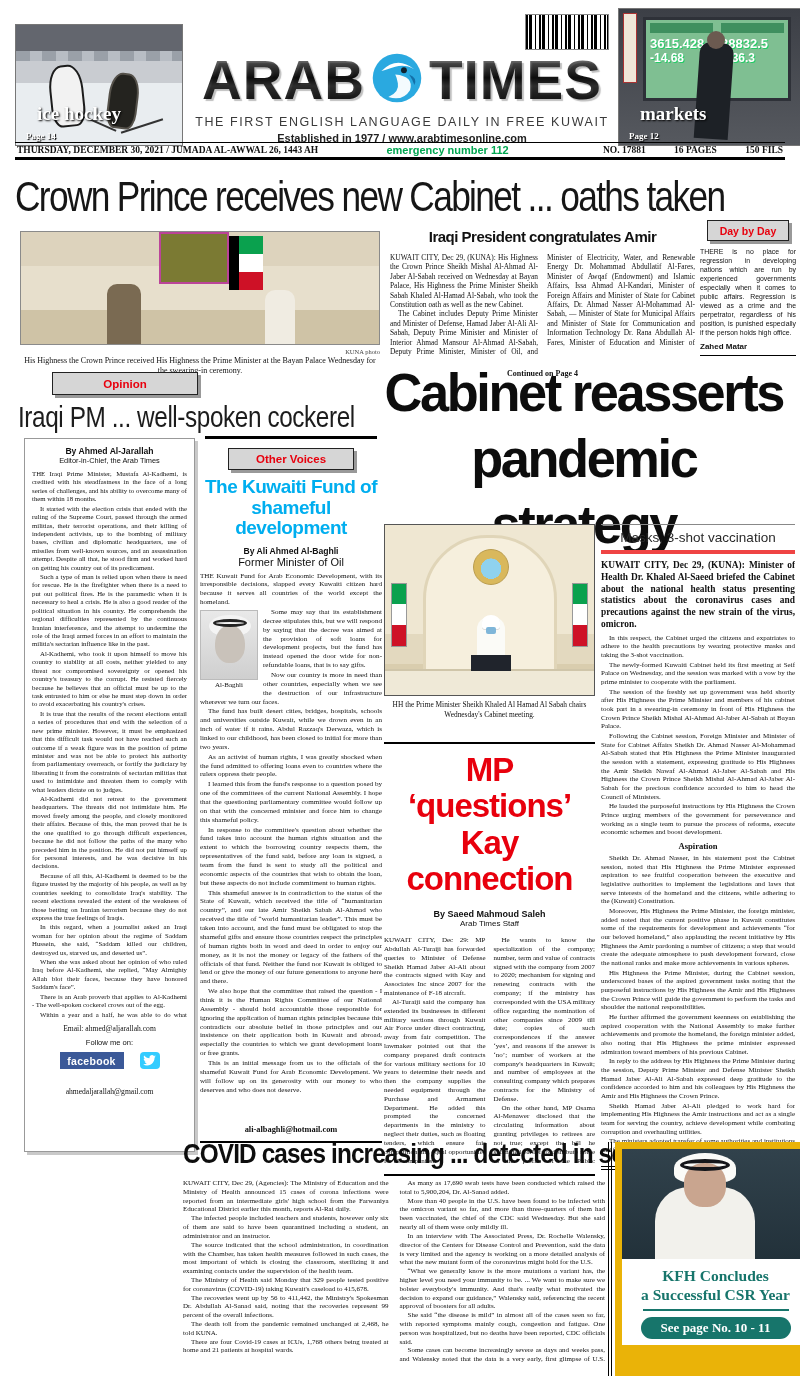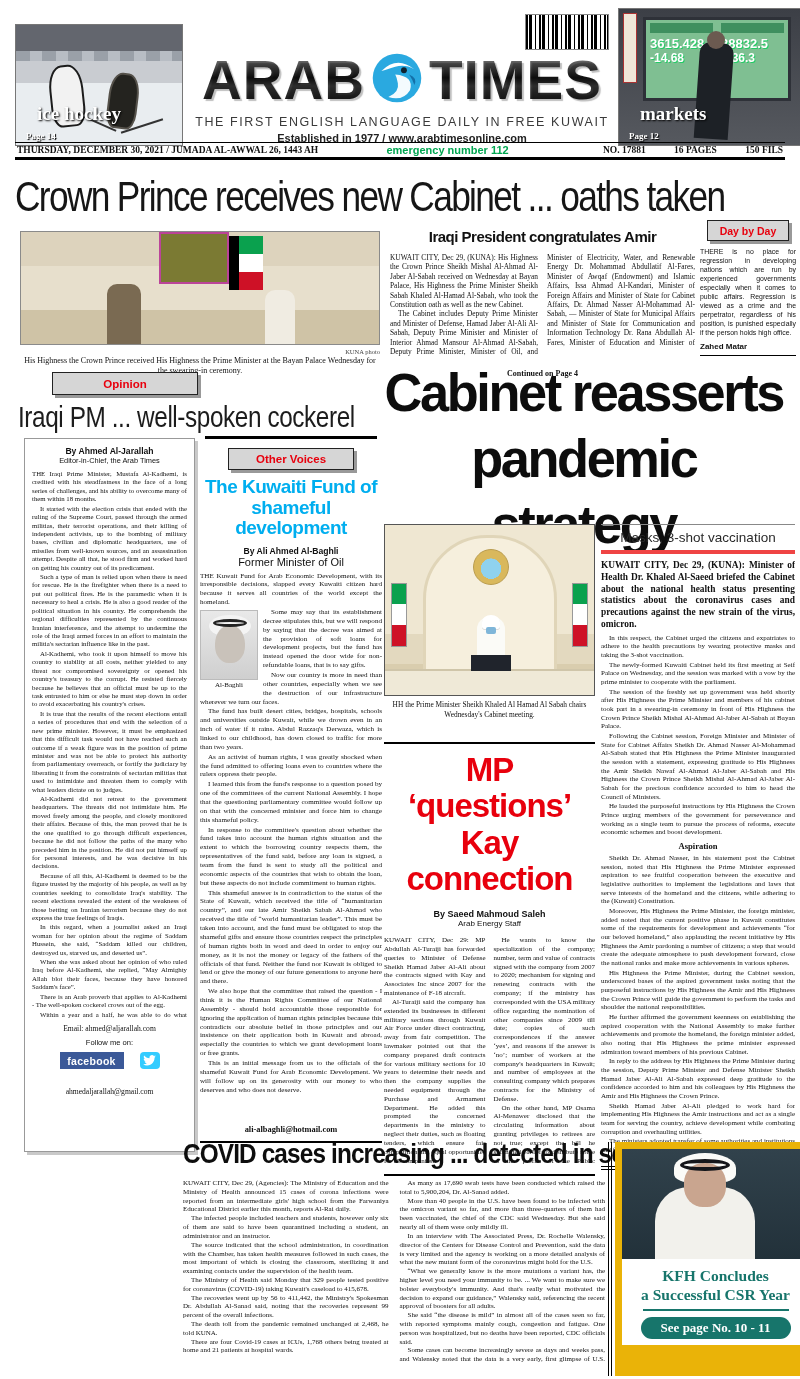--- a/index.html
+++ b/index.html
@@ -314,21 +314,21 @@
       <figure class="ovfig">
         <div class="ovface">
           <div class="ghutra"></div>
           <div class="head"></div>
           <div class="agal"></div>
         </div>
         <figcaption class="ovcap">Al-Baghli</figcaption>
       </figure>
       <p class="bp">Some may say that its establishment decree stipulates this, but we will respond by saying that the decree was aimed at the provision of soft loans for development projects, but the fund has instead opened the door wide for non-refundable loans, that is to say gifts.</p>
       <p class="bp">Now our country is more in need than other countries, especially when we see the destruction of our infrastructure wherever we turn our faces.</p>
-      <p class="bp">The fund has built desert cities, bridges, hospitals, schools and universities outside Kuwait, while we drown even in an inch of water if it rains. Abdul Razzaq's Derwaza, which is linked to our childhood, has down closed to traffic for more than two years.</p>
+      <p class="bp">The fund has built desert cities, bridges, hospitals, schools and universities outside Kuwait, while we drown even in an inch of water if it rains. Abdul Razzaq's Derwaza, which is linked to our childhood, has been closed to initial for more than two years.</p>
       <p class="bp">As an activist of human rights, I was greatly shocked when the fund admitted to offering loans even to countries where the rulers oppress their people.</p>
       <p class="bp">I learned this from the fund's response to a question posed by one of the committees of the current National Assembly. I hope that the questioning parliamentary committee would follow up on that with the concerned minister and force him to change this shameful policy.</p>
       <p class="bp">In response to the committee's question about whether the fund takes into account the human rights situation and the extent to which the borrowing country respects them, the representatives of the fund said, before any loan is signed, a team from the fund is sent to study all the political and economic aspects of the countries that wish to obtain the loan, but these aspects do not include commitment to human rights.</p>
       <p class="bp">This shameful answer is in contradiction to the status of the State of Kuwait, which received the title of “humanitarian country”, and our late Amir Sheikh Sabah Al-Ahmad who received the title of “world humanitarian leader”. This must be taken into account, and the fund must be obligated to stop the shameful gifts and ensure those countries respect the principles of human rights both in word and deed in order to enjoy our money, as it is not the money or legacy of the fathers of the officials of that fund. Neither the fund nor Kuwait is obliged to lend or give the money of our future generations to anyone here and there.</p>
       <p class="bp">We also hope that the committee that raised the question - I think it is the Human Rights Committee of our National Assembly - should hold accountable those responsible for ignoring the application of human rights principles because this contradicts our absolute belief in those principles and our insistence on their application both in Kuwait and abroad, especially the countries to which we grant development loans or free grants.</p>
       <p class="bp">This is an initial message from us to the officials of the shameful Kuwait Fund for Arab Economic Development. We will follow up on its generosity with our money to who deserves and who does not deserve.</p>
     </div>
     <div class="ov-mail">ali-albaghli@hotmail.com</div>
   </section>
 
@@ -345,21 +345,21 @@
     </div>
     <div class="desk"></div>
     <div class="laptop"></div>
   </figure>
   <div class="abs cab-cap">HH the Prime Minister Sheikh Khaled Al Hamad Al Sabah chairs Wednesday's Cabinet meeting.</div>
 
   <section class="abs mp">
     <div class="mp-rule"></div>
     <h2 class="mp-head">MP ‘questions’ Kay connection</h2>
     <div class="mp-by">By Saeed Mahmoud Saleh</div>
-    <div class="mp-role">Arab Energy Staff</div>
+    <div class="mp-role">Arab Times Staff</div>
     <div class="mp-cols">
       <p class="np">KUWAIT CITY, Dec 29: MP Abdullah Al-Turaiji has forwarded queries to Minister of Defense Sheikh Hamad Jaber Al-Ali about the contracts signed with Kay and Associates Inc since 2007 for the maintenance of F-18 aircraft.</p>
       <p class="bp">Al-Turaiji said the company has extended its businesses in different military sections through Kuwait Air Force under direct contracting, away from fair competition. The lawmaker pointed out that the company prepared draft contracts for various military sections for 10 years to determine their needs and then the company supplies the needed equipment through the Purchase and Armament Department. He added this prompted the concerned departments in the ministry to neglect their duties, such as floating tenders, which ensure fair competition and equal opportunities for all companies.</p>
       <p class="bp">He wants to know the specialization of the company; number, term and value of contracts signed with the company from 2007 to 2020; mechanism for signing and renewing contracts with the company; if the ministry has corresponded with the USA military office regarding the nomination of other companies since 2009 till date; copies of such correspondences if the answer ‘yes’, and reasons if the answer is ‘no’; number of workers at the company's headquarters in Kuwait; and number of employees at the consulting company which prepares contracts for the Ministry of Defense.</p>
       <p class="bp">On the other hand, MP Osama Al-Menawer disclosed that the circulating information about granting privileges to retirees are not true; except the bill he submitted earlier to distribute some of the profits of the Public Institution for Social Security (PIFSS) to retirees and housewives who are above 50 years old.</p>
 
     </div>
     <div class="mp-bottom"></div>
   </section>
 

